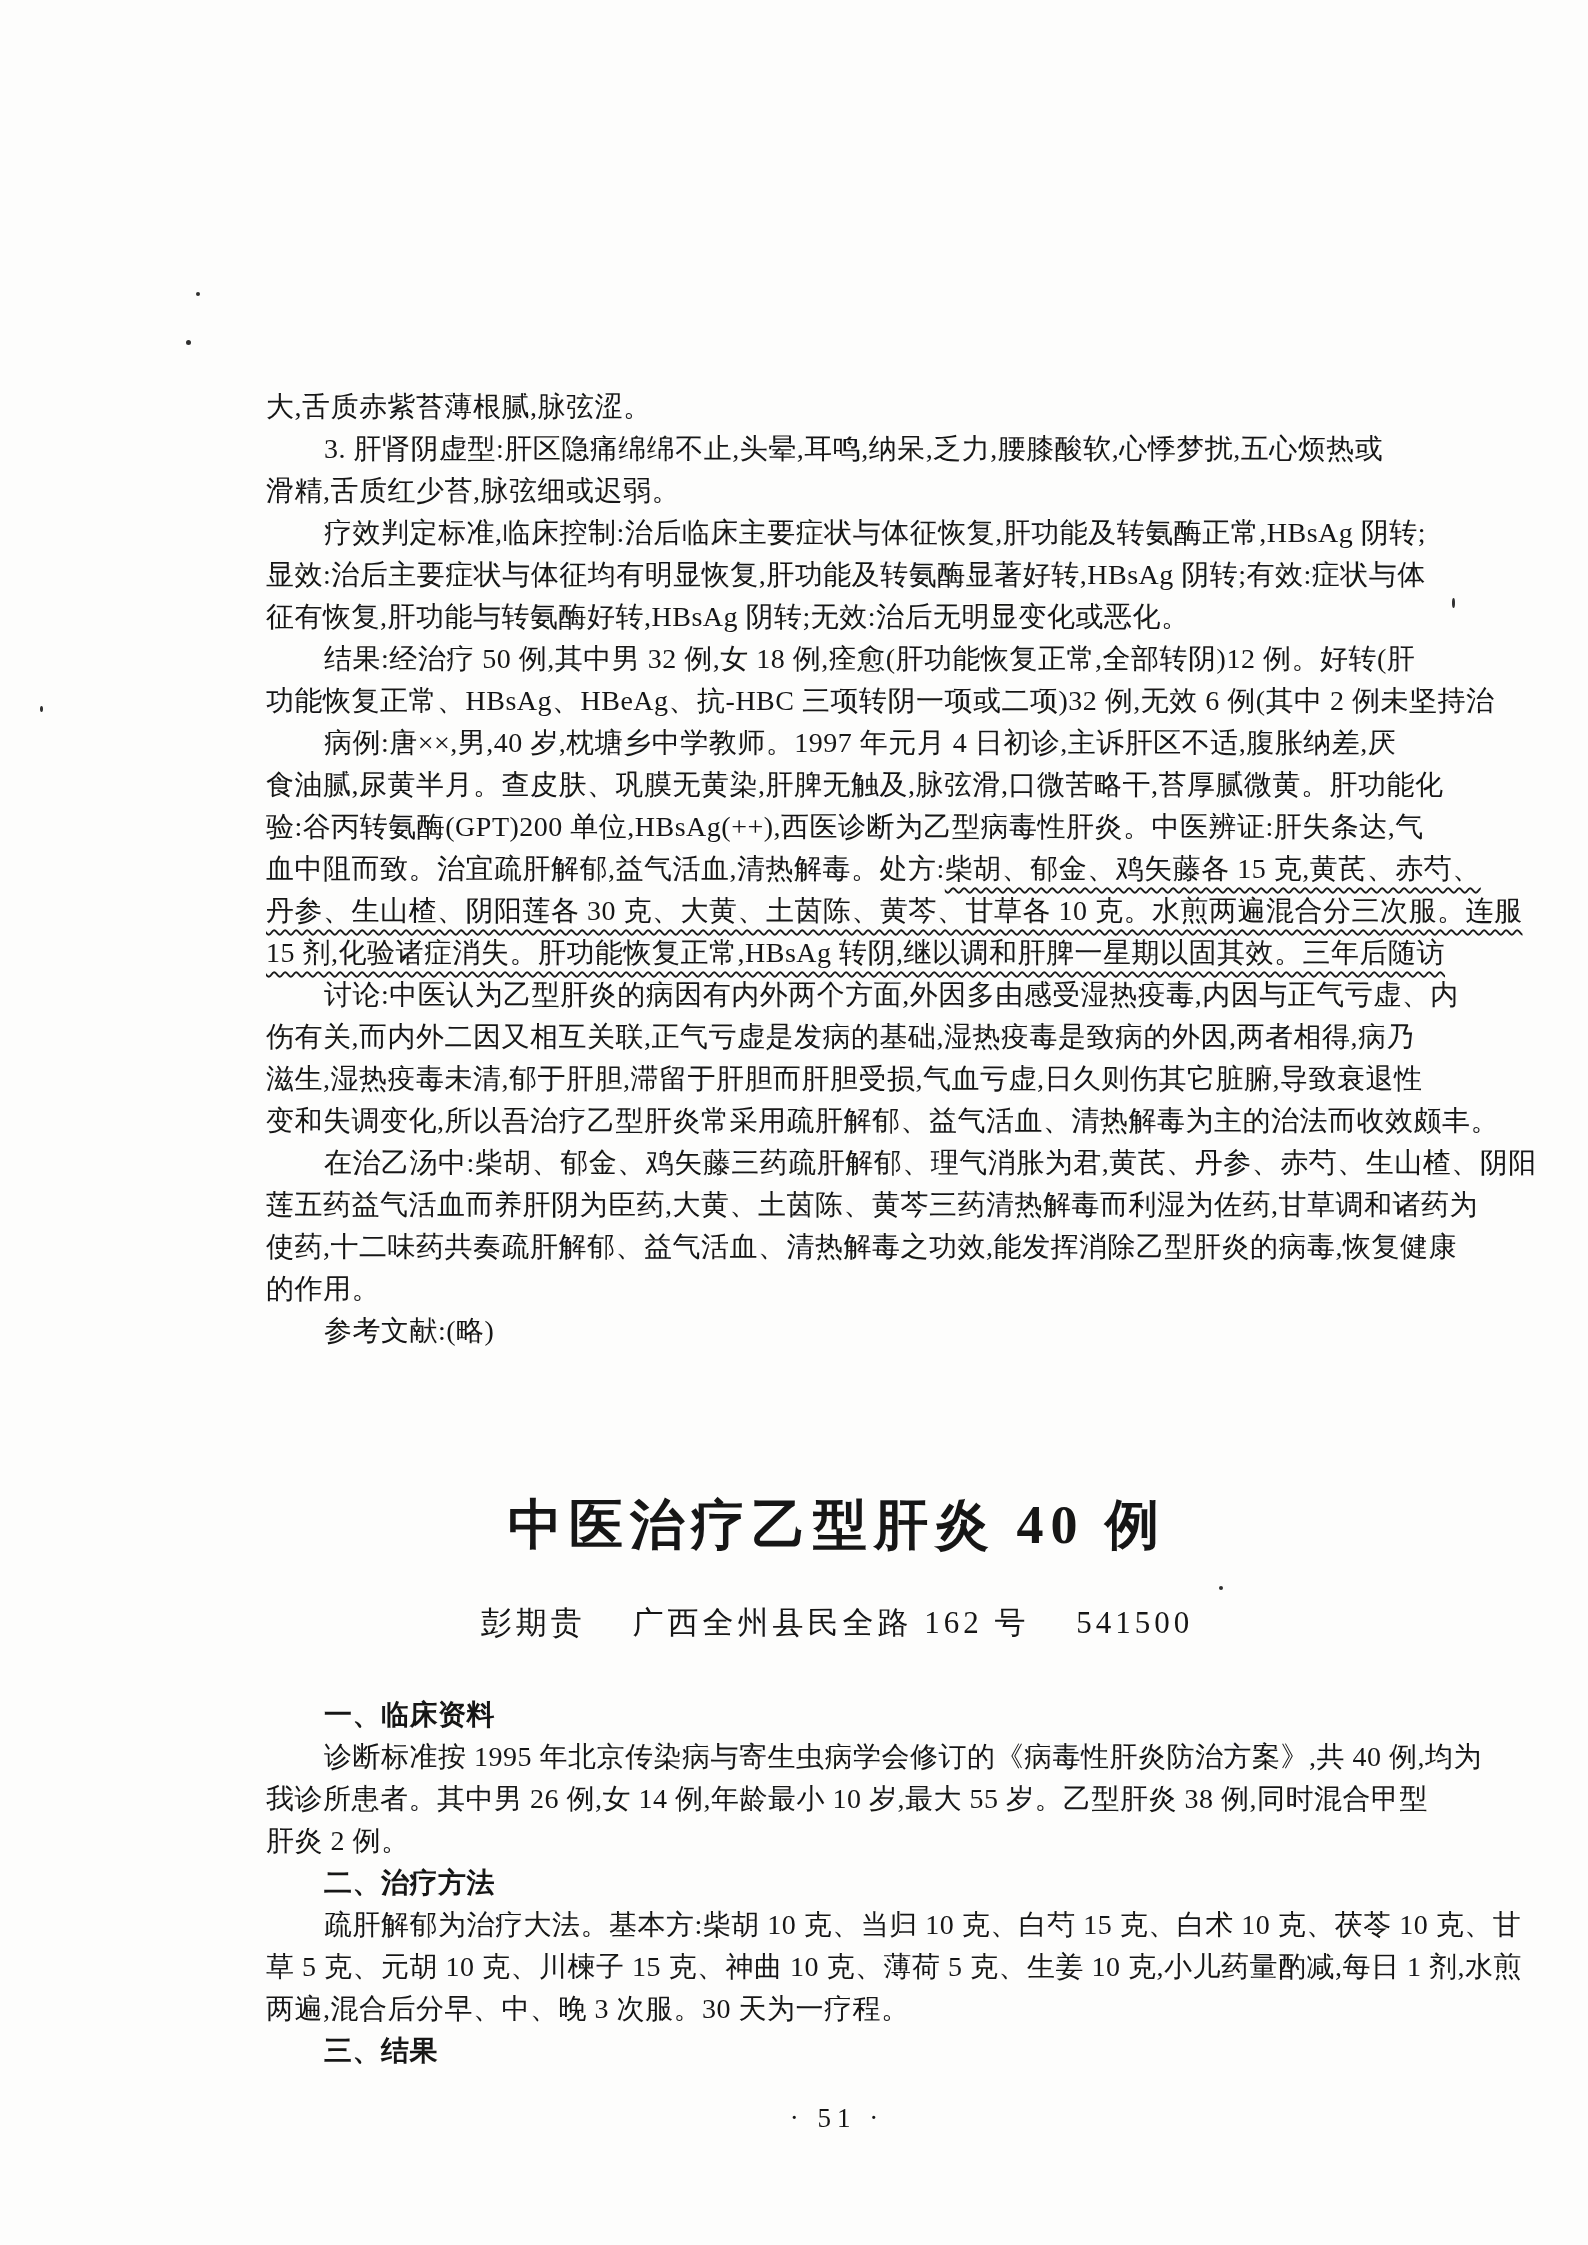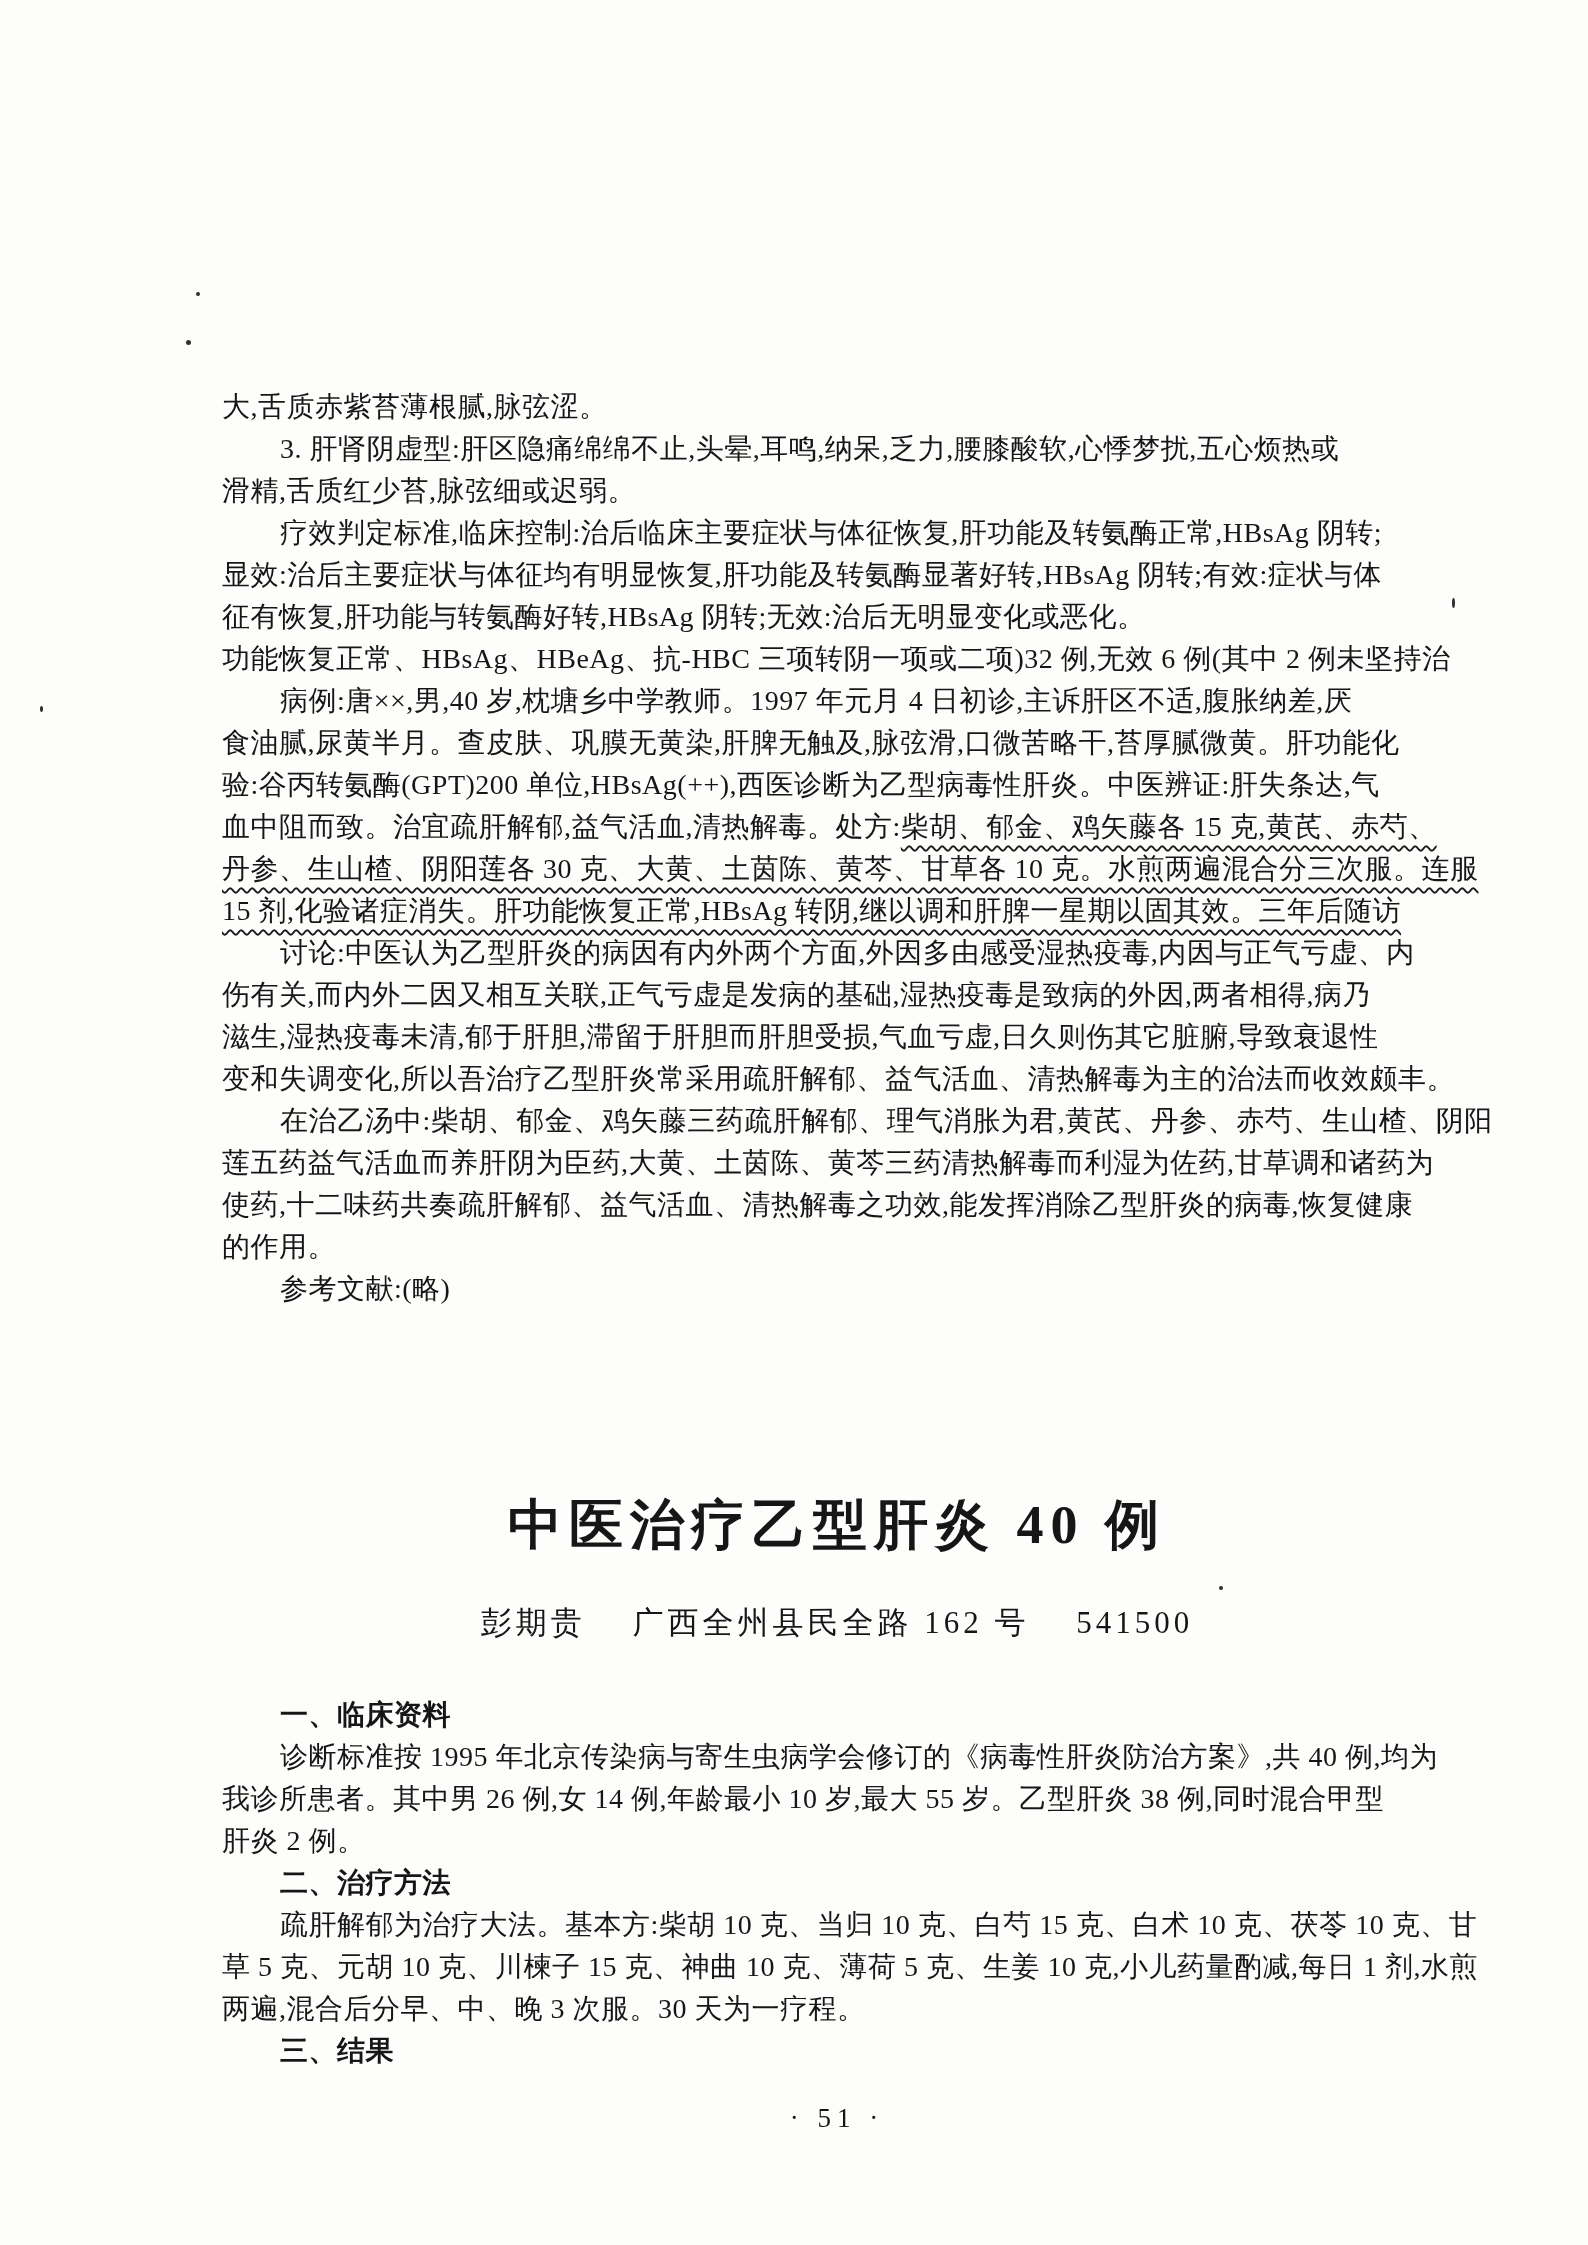--- a/index.html
+++ b/index.html
@@ -15,21 +15,21 @@
   .textcol {
     position: absolute;
     left: 222px;
     width: 1230px;
     font-size: 28px;
     line-height: 42px;
     letter-spacing: 0.5px;
   }
   #body-lines    { top: 386px; }
   #section-lines { top: 1694px; }
-  .line { white-space: nowrap; height: 42px; }
+  .line { white-space: nowrap; height: 42px; margin-left: 44px; }
   .line.indent { padding-left: 58px; }
   .line.heading { font-weight: 700; }
   .wavy {
     text-decoration-line: underline;
     text-decoration-style: wavy;
     text-decoration-color: #1b1b1b;
     text-decoration-thickness: 2px;
     text-underline-offset: 9px;
   }
   .article-title {
@@ -82,20 +82,21 @@
   <div class="speck" style="left:1452px;top:598px; width:3px; height:10px;"></div>
   <div class="speck" style="left:1219px;top:1586px;width:4px; height:4px;"></div>
 
   <div class="textcol" id="body-lines">
       <div class="line"><span>大,舌质赤紫苔薄根腻,脉弦涩。</span></div>
       <div class="line indent"><span>3. 肝肾阴虚型:肝区隐痛绵绵不止,头晕,耳鸣,纳呆,乏力,腰膝酸软,心悸梦扰,五心烦热或</span></div>
       <div class="line"><span>滑精,舌质红少苔,脉弦细或迟弱。</span></div>
       <div class="line indent"><span>疗效判定标准,临床控制:治后临床主要症状与体征恢复,肝功能及转氨酶正常,HBsAg 阴转;</span></div>
       <div class="line"><span>显效:治后主要症状与体征均有明显恢复,肝功能及转氨酶显著好转,HBsAg 阴转;有效:症状与体</span></div>
       <div class="line"><span>征有恢复,肝功能与转氨酶好转,HBsAg 阴转;无效:治后无明显变化或恶化。</span></div>
+      <div class="line indent"><span>结果:经治疗 50 例,其中男 32 例,女 18 例,痊愈(肝功能恢复正常,全部转阴)12 例。好转(肝</span></div>
       <div class="line"><span>功能恢复正常、HBsAg、HBeAg、抗-HBC 三项转阴一项或二项)32 例,无效 6 例(其中 2 例未坚持治</span></div>
       <div class="line indent"><span>病例:唐××,男,40 岁,枕塘乡中学教师。1997 年元月 4 日初诊,主诉肝区不适,腹胀纳差,厌</span></div>
       <div class="line"><span>食油腻,尿黄半月。查皮肤、巩膜无黄染,肝脾无触及,脉弦滑,口微苦略干,苔厚腻微黄。肝功能化</span></div>
       <div class="line"><span>验:谷丙转氨酶(GPT)200 单位,HBsAg(++),西医诊断为乙型病毒性肝炎。中医辨证:肝失条达,气</span></div>
       <div class="line"><span>血中阻而致。治宜疏肝解郁,益气活血,清热解毒。处方:</span><span class="wavy">柴胡、郁金、鸡矢藤各 15 克,黄芪、赤芍、</span></div>
       <div class="line"><span class="wavy">丹参、生山楂、阴阳莲各 30 克、大黄、土茵陈、黄芩、甘草各 10 克。水煎两遍混合分三次服。连服</span></div>
       <div class="line"><span class="wavy">15 剂,化验诸症消失。肝功能恢复正常,HBsAg 转阴,继以调和肝脾一星期以固其效。三年后随访</span></div>
       <div class="line indent"><span>讨论:中医认为乙型肝炎的病因有内外两个方面,外因多由感受湿热疫毒,内因与正气亏虚、内</span></div>
       <div class="line"><span>伤有关,而内外二因又相互关联,正气亏虚是发病的基础,湿热疫毒是致病的外因,两者相得,病乃</span></div>
       <div class="line"><span>滋生,湿热疫毒未清,郁于肝胆,滞留于肝胆而肝胆受损,气血亏虚,日久则伤其它脏腑,导致衰退性</span></div>

